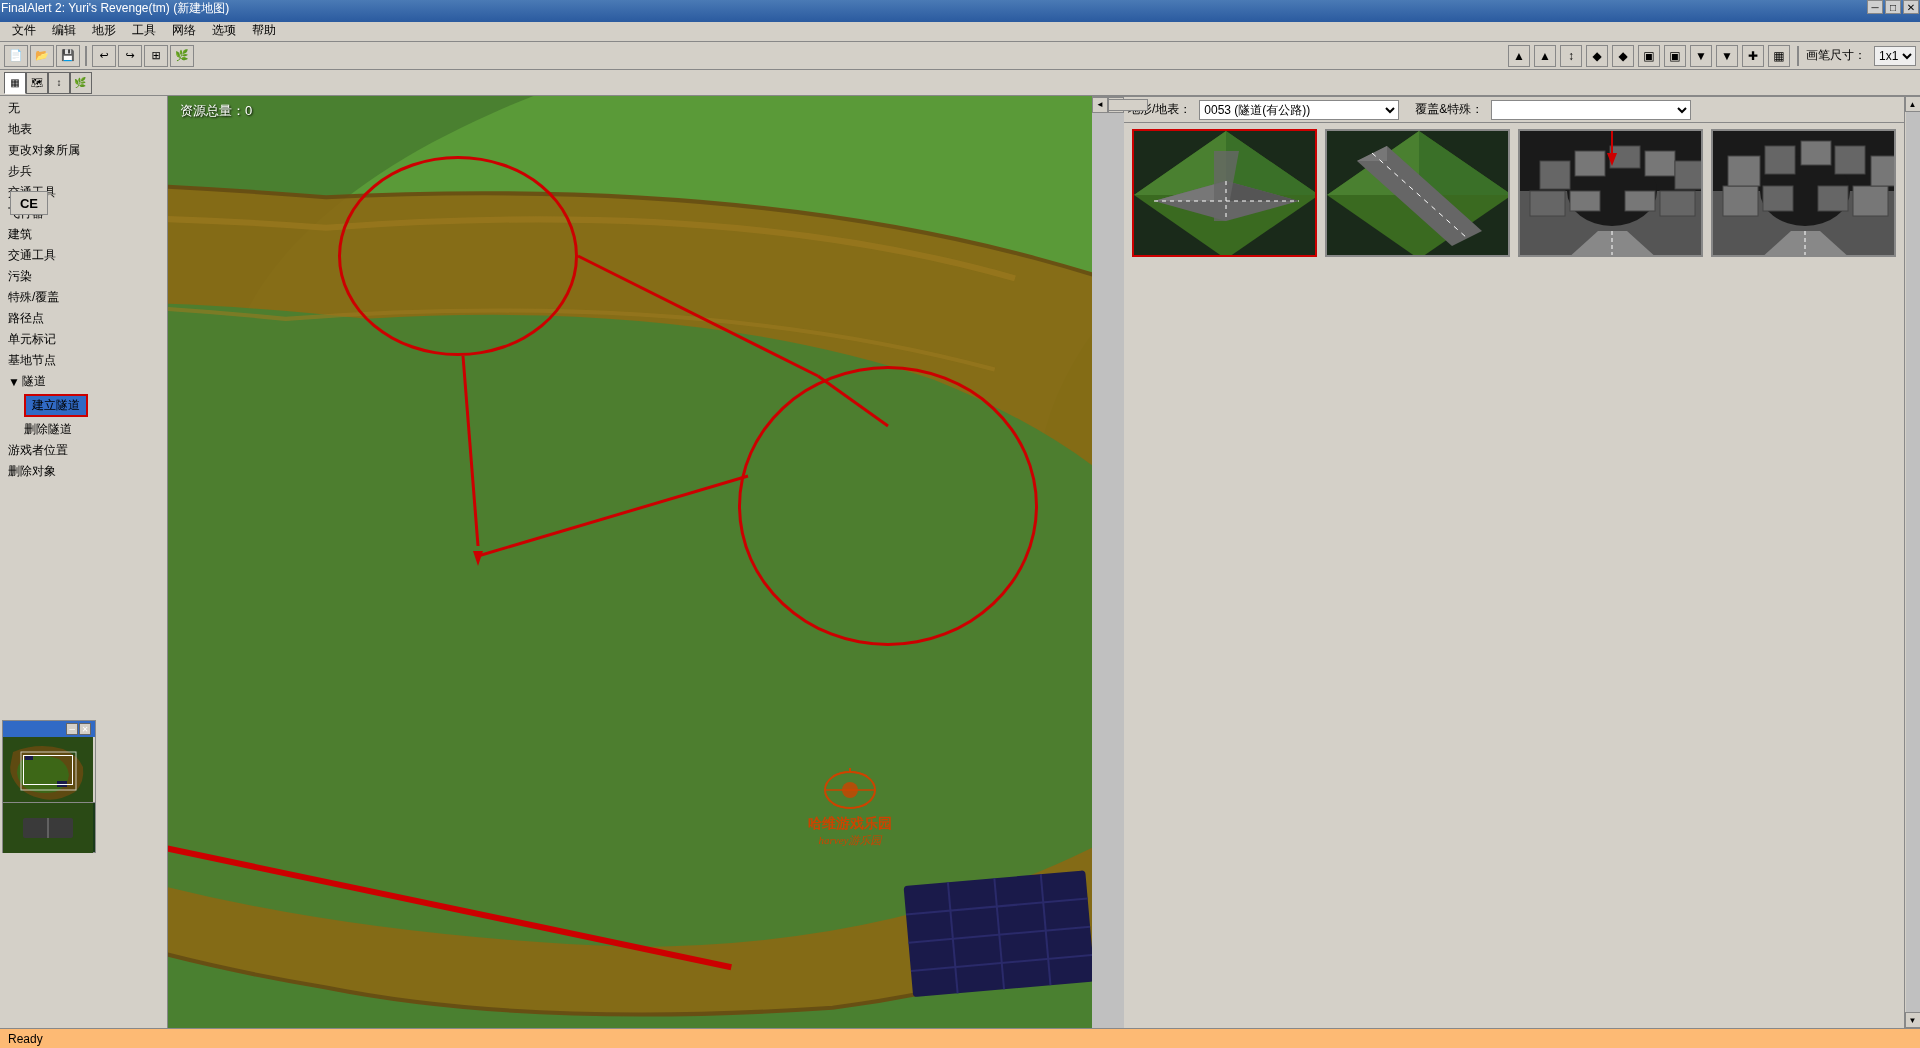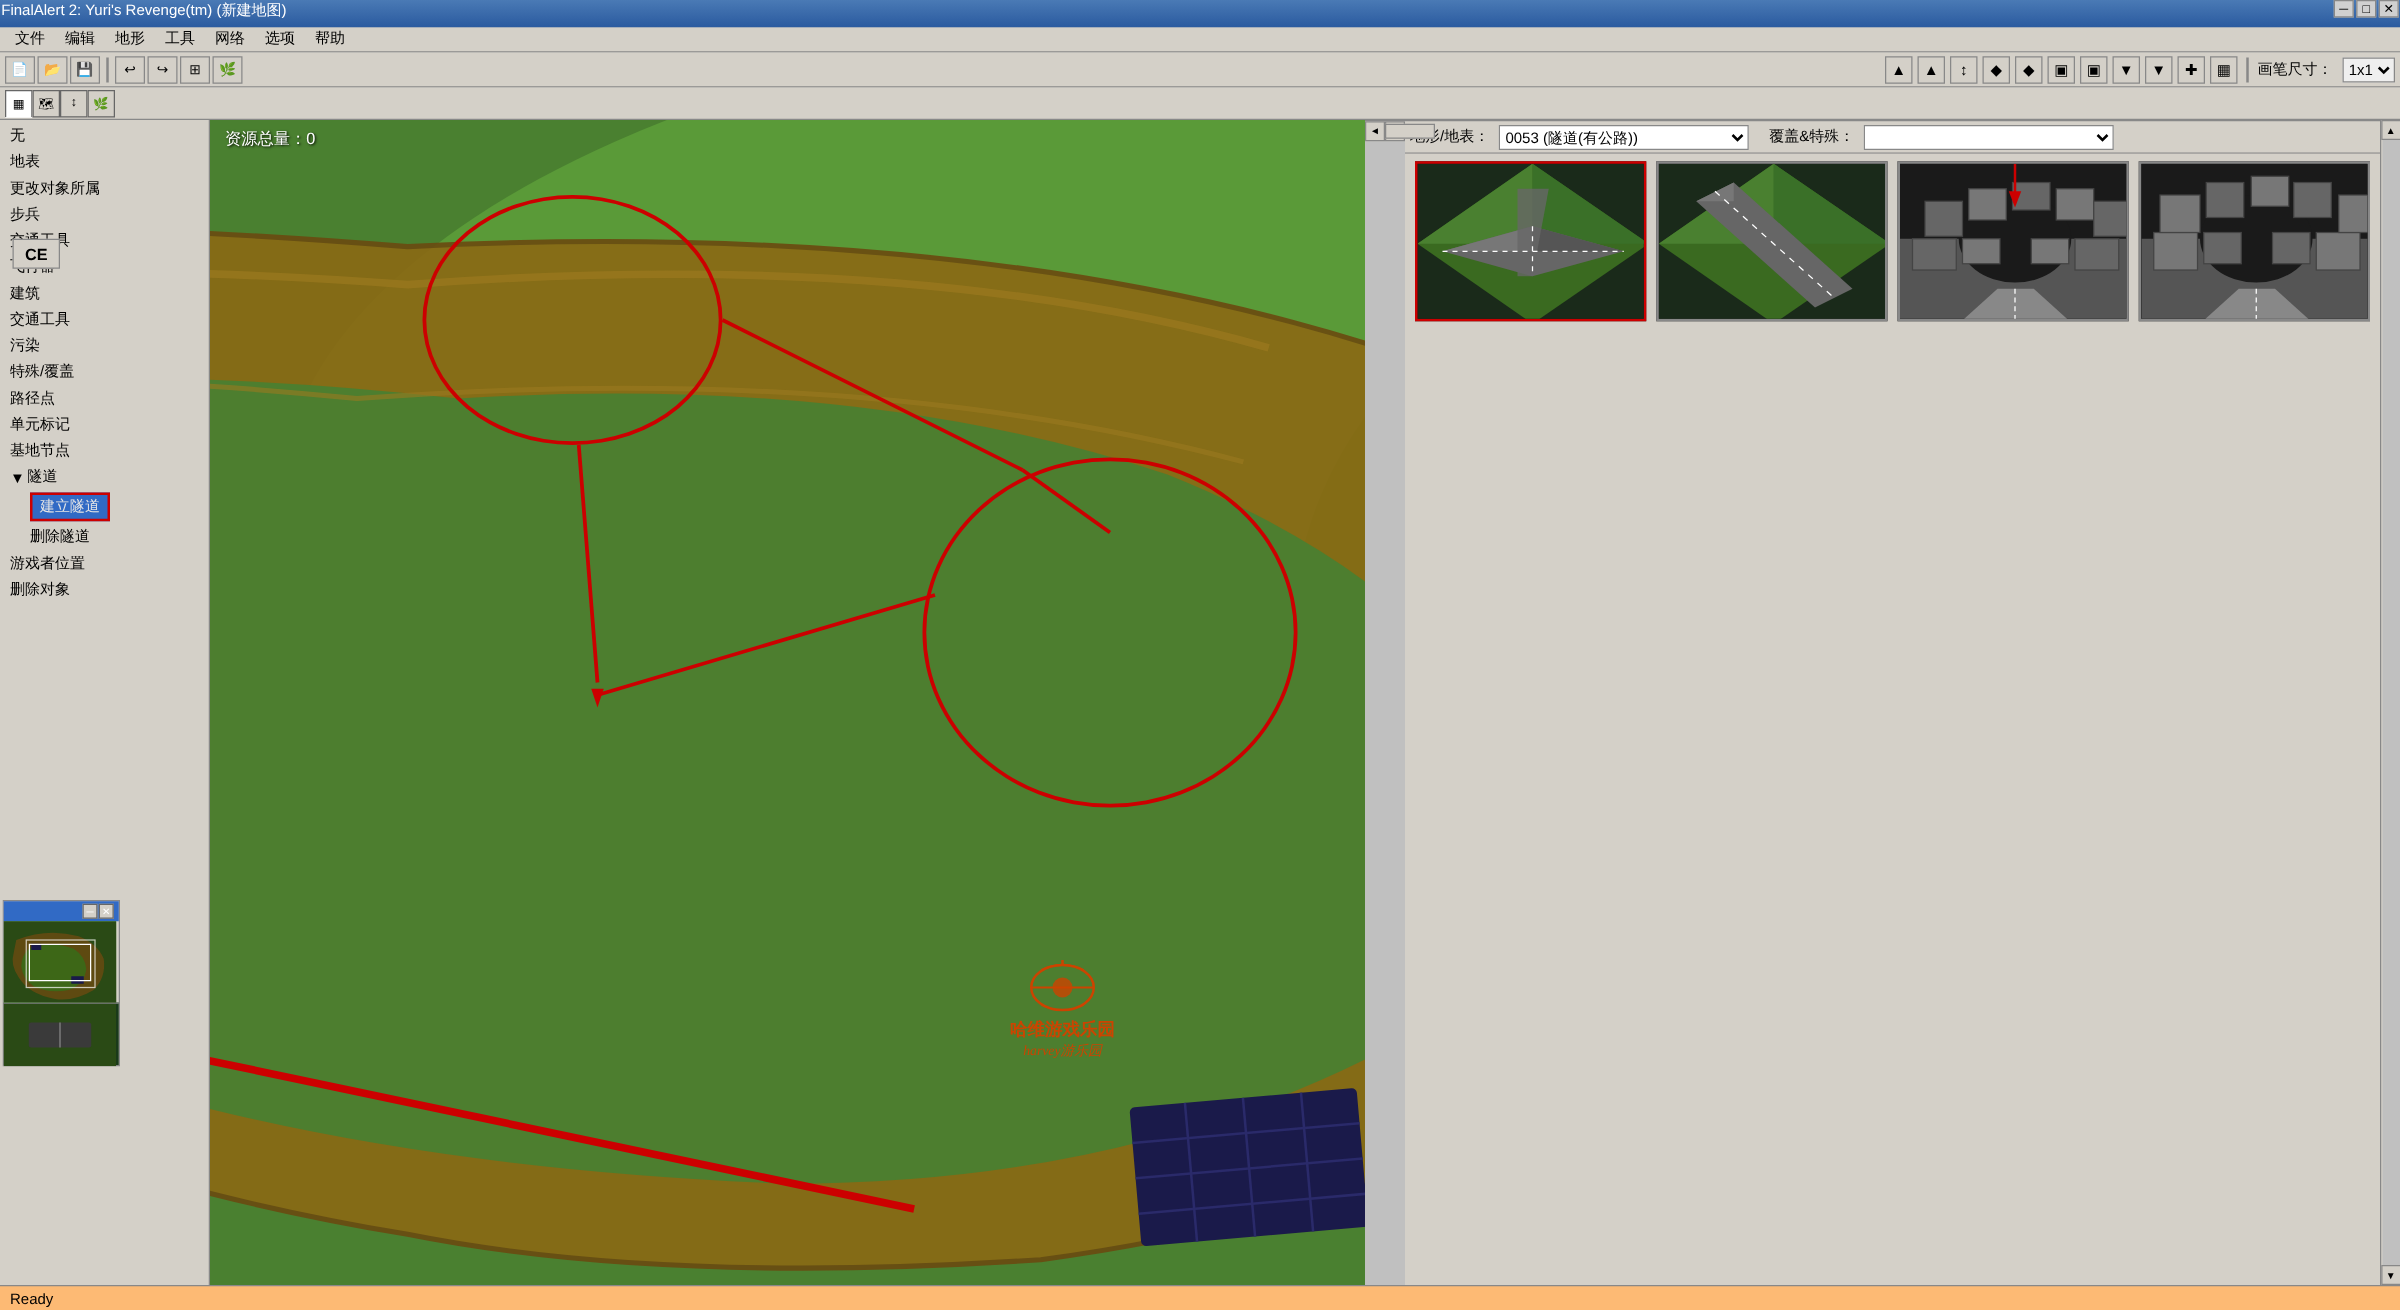--- a/index.html
+++ b/index.html
@@ -90,21 +90,21 @@
       padding: 2px 8px;
       cursor: pointer;
       display: flex;
       align-items: center;
       font-size: 12px;
     }
     .tree-expand { width: 14px; display: inline-block; }
     .tree-child { padding-left: 24px; }
     .highlighted-item {
       background: #316ac5;
-      color: #e5e5e5;
+      color: #000000;
       border: 2px solid #cc0000;
       padding: 1px 6px;
       font-size: 12px;
     }
     
     
     #map-area {
       flex: 1;
       position: relative;
       background: #4a7a30;

